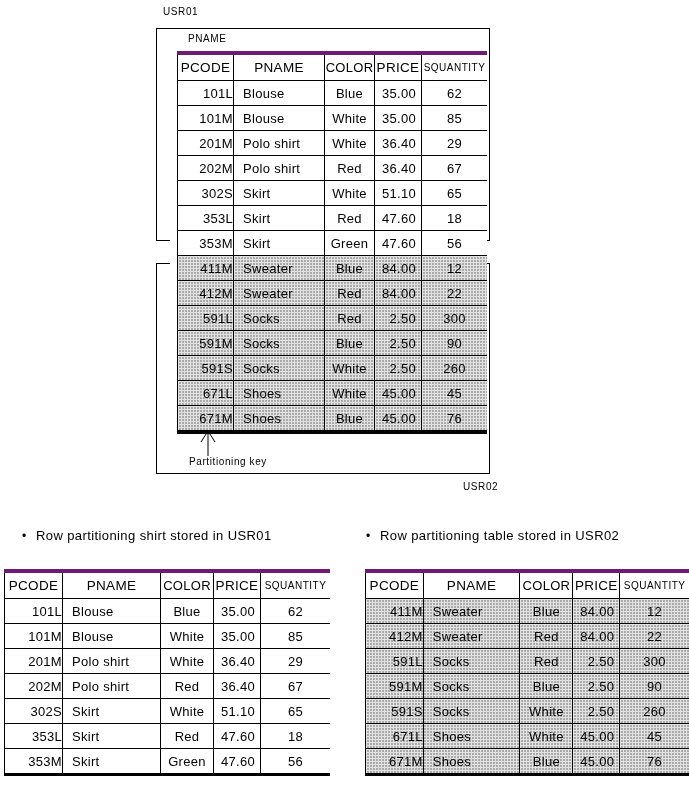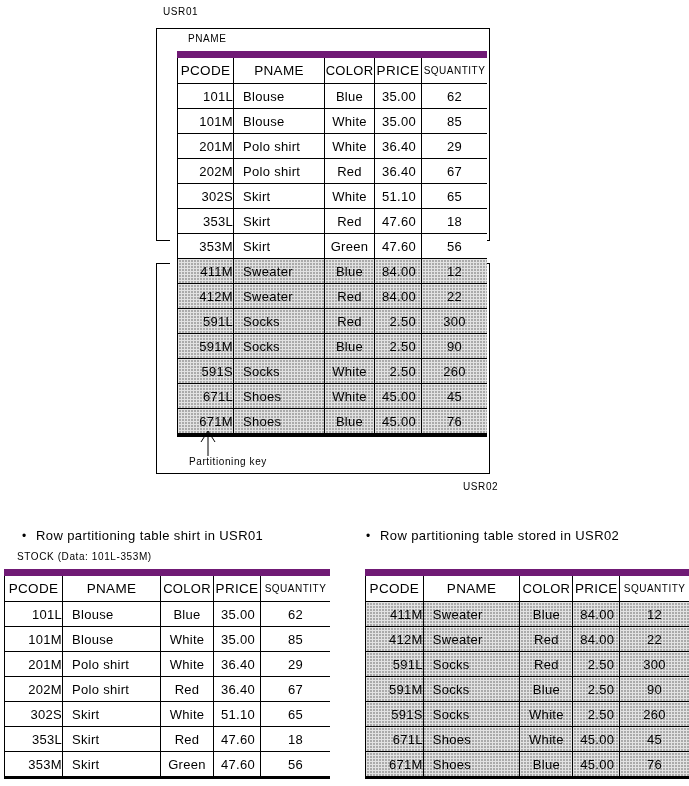--- a/index.html
+++ b/index.html
@@ -15,21 +15,21 @@
   .box-open-bottom { border:1px solid #000; border-bottom:none; }
   .box-open-top    { border:1px solid #000; border-top:none; }
   .tick { position:absolute; width:13px; height:0; border-bottom:1px solid #000; }
   .tick.bl { left:0; bottom:0; }
   .tick.br { right:0; bottom:0; }
   .tick.tl { left:0; top:0; }
   .tick.tr { right:0; top:0; }
 
   
   table.dt { border-collapse:collapse; table-layout:fixed; background:#fff;
-             border-top:7px solid #701a75; border-bottom:3px solid #000; }
+             border-top:4px solid #701a75; border-bottom:3px solid #000; }
   table.dt.thickbot { border-bottom:4px solid #000; }
   table.dt th, table.dt td {
     border-left:1px solid #000; border-bottom:1px solid #000;
     padding:0; font-weight:normal; white-space:nowrap; overflow:hidden;
     letter-spacing:0.3px;
   }
   table.dt th { height:25px; font-size:13.5px; text-align:center; vertical-align:middle; }
   table.dt td { height:24px; font-size:13px; vertical-align:middle; }
   table.dt th.hc2 { font-size:13px; }
   table.dt th.hc4 { font-size:10px; letter-spacing:0.5px; }
@@ -195,23 +195,22 @@
     <line x1="13" y1="27" x2="13" y2="3" stroke="#000" stroke-width="1"></line>
     <line x1="13" y1="2" x2="6" y2="13" stroke="#000" stroke-width="1"></line>
     <line x1="13" y1="2" x2="20" y2="13" stroke="#000" stroke-width="1"></line>
   </svg>
 
   <div class="abs lbl" style="left:189px; top:456px;">Partitioning key</div>
 
   <div class="abs lbl" style="left:425px; top:481px;margin-left:38px;">USR02</div>
 
   <div class="abs bullet-line" style="left:22px; top:528px;">
-    <span class="dot">•</span><span>Row partitioning table shirt in USR01</span>
+    <span class="dot">•</span><span>Row partitioning shirt stored in USR01</span>
   </div>
-  <div class="abs lbl" style="left:17px; top:551px;">STOCK (Data: 101L-353M)</div>
   <table class="dt t-bot abs" style="left:4px; top:569px;">
       <thead>
         <tr>
           <th class="c0 hc0">PCODE</th>
           <th class="c1 hc1">PNAME</th>
           <th class="c2 hc2">COLOR</th>
           <th class="c3 hc3">PRICE</th>
           <th class="c4 hc4">SQUANTITY</th>
         </tr>
       </thead>

